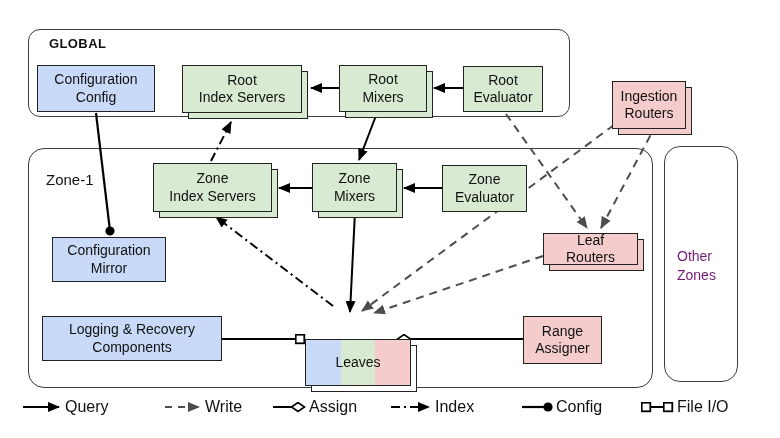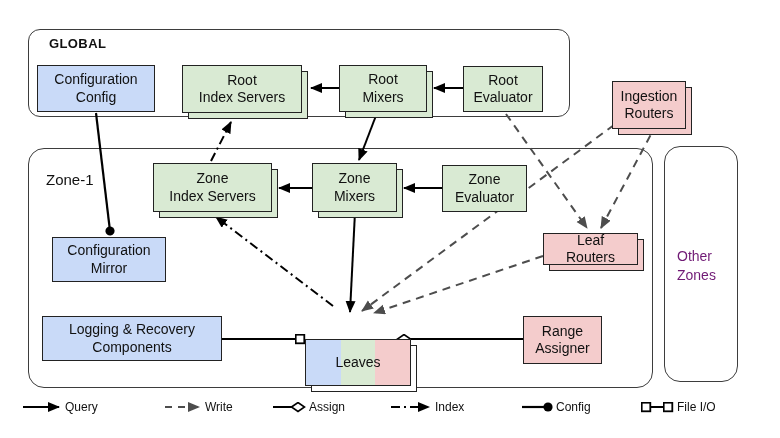--- a/index.html
+++ b/index.html
@@ -45,21 +45,21 @@
   #edges{position:absolute;left:0;top:0;width:780px;height:438px;z-index:3;pointer-events:none;}
   .node{z-index:4;} .container{z-index:0;} .container-label{z-index:1;}
   .edge-query{stroke:#000;stroke-width:2;fill:none;}
   .edge-write{stroke:#4d4d4d;stroke-width:2;fill:none;stroke-dasharray:8 6;}
   .edge-index{stroke:#000;stroke-width:2;fill:none;stroke-dasharray:9 4 2 4;}
   .edge-config{stroke:#000;stroke-width:2.2;fill:none;}
   .edge-assign{stroke:#000;stroke-width:1.8;fill:none;}
   .edge-fileio{stroke:#000;stroke-width:2;fill:none;}
 
   
-  .legend-item{position:absolute;top:398px;height:18px;display:flex;align-items:center;gap:3px;font-size:12px;color:#111;z-index:5;}
+  .legend-item{position:absolute;top:398px;height:18px;display:flex;align-items:center;gap:3px;font-size:16px;color:#111;z-index:5;}
   #legend-query{left:22px;} #legend-write{left:164px;} #legend-assign{left:272px;}
   #legend-index{left:390px;} #legend-config{left:521px;} #legend-fileio{left:640px;}
   .legend-item svg{display:block;}
 </style>
 </head>
 <body>
 
 <div id="canvas">
 
   <div class="container" id="global-box">

